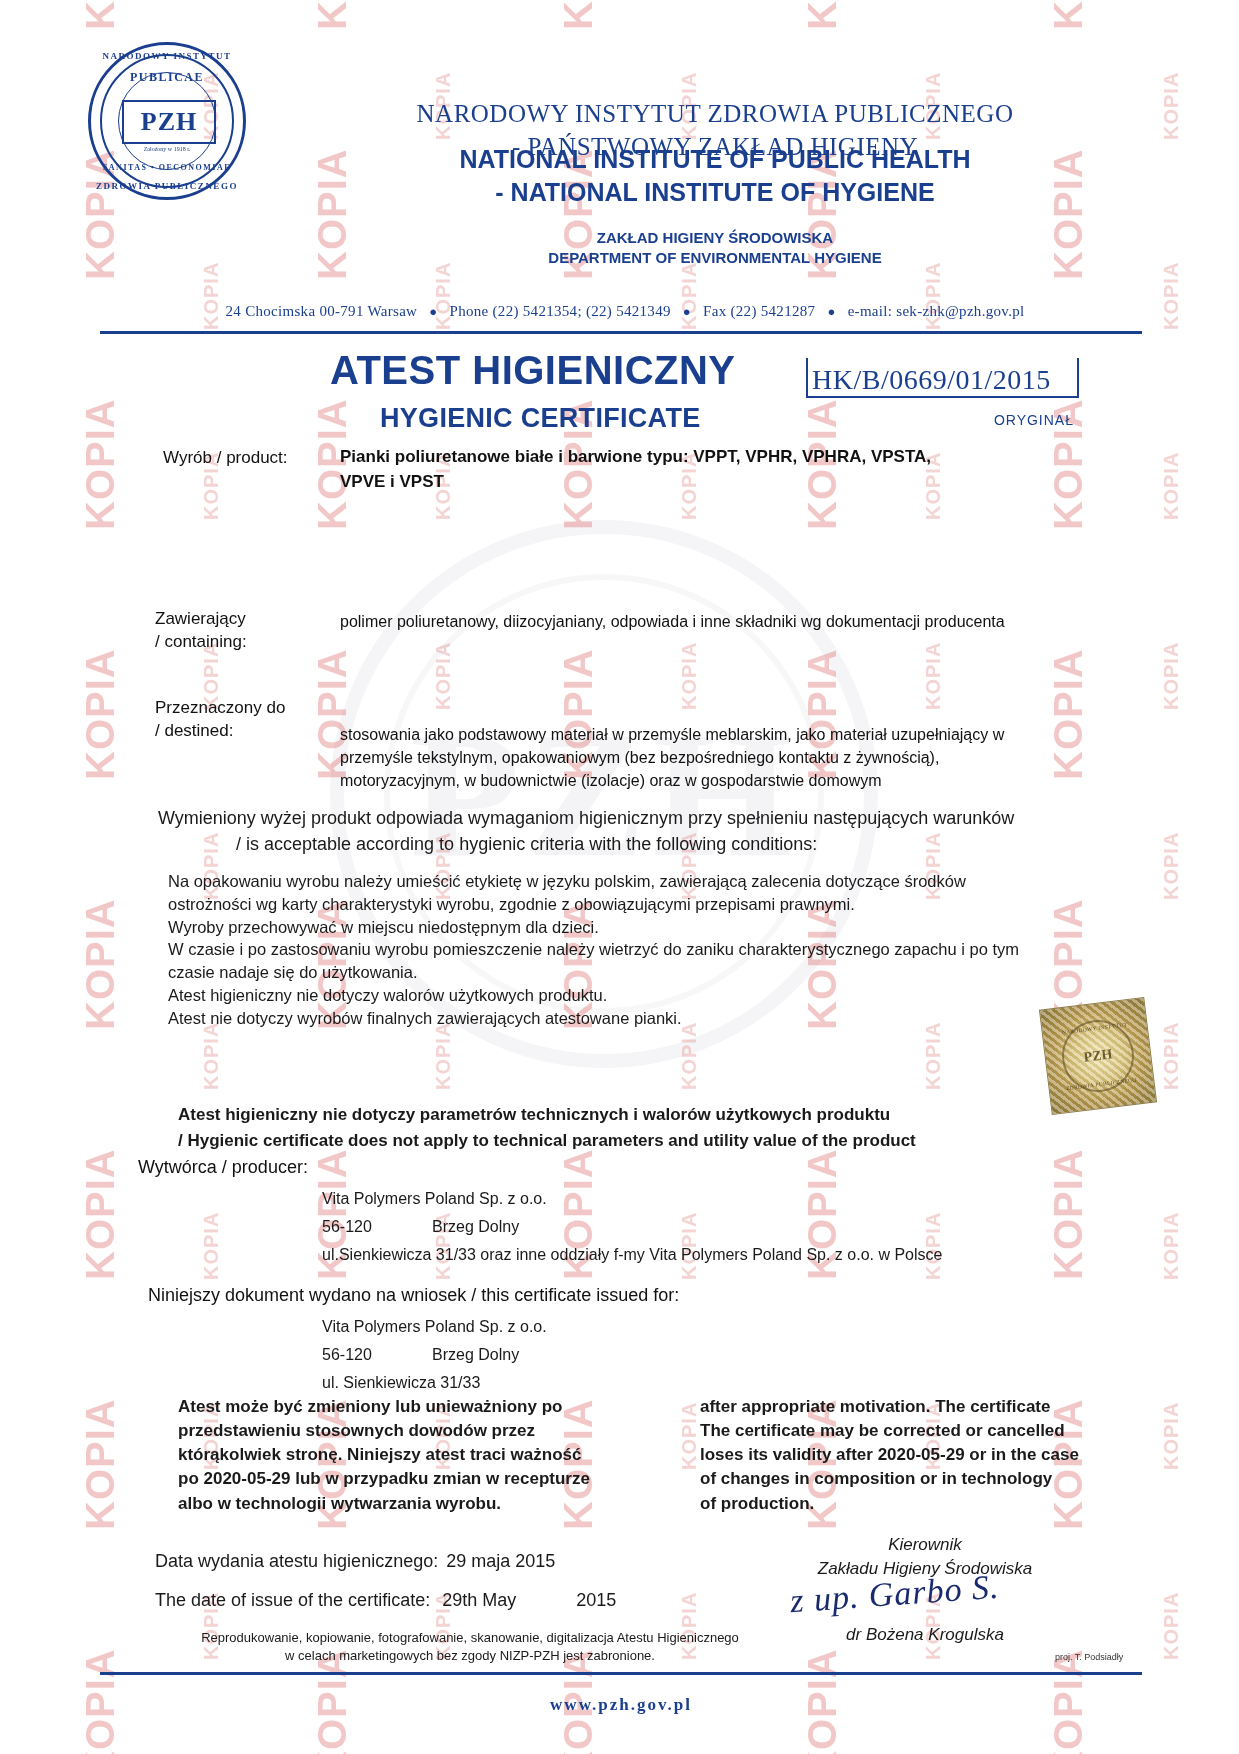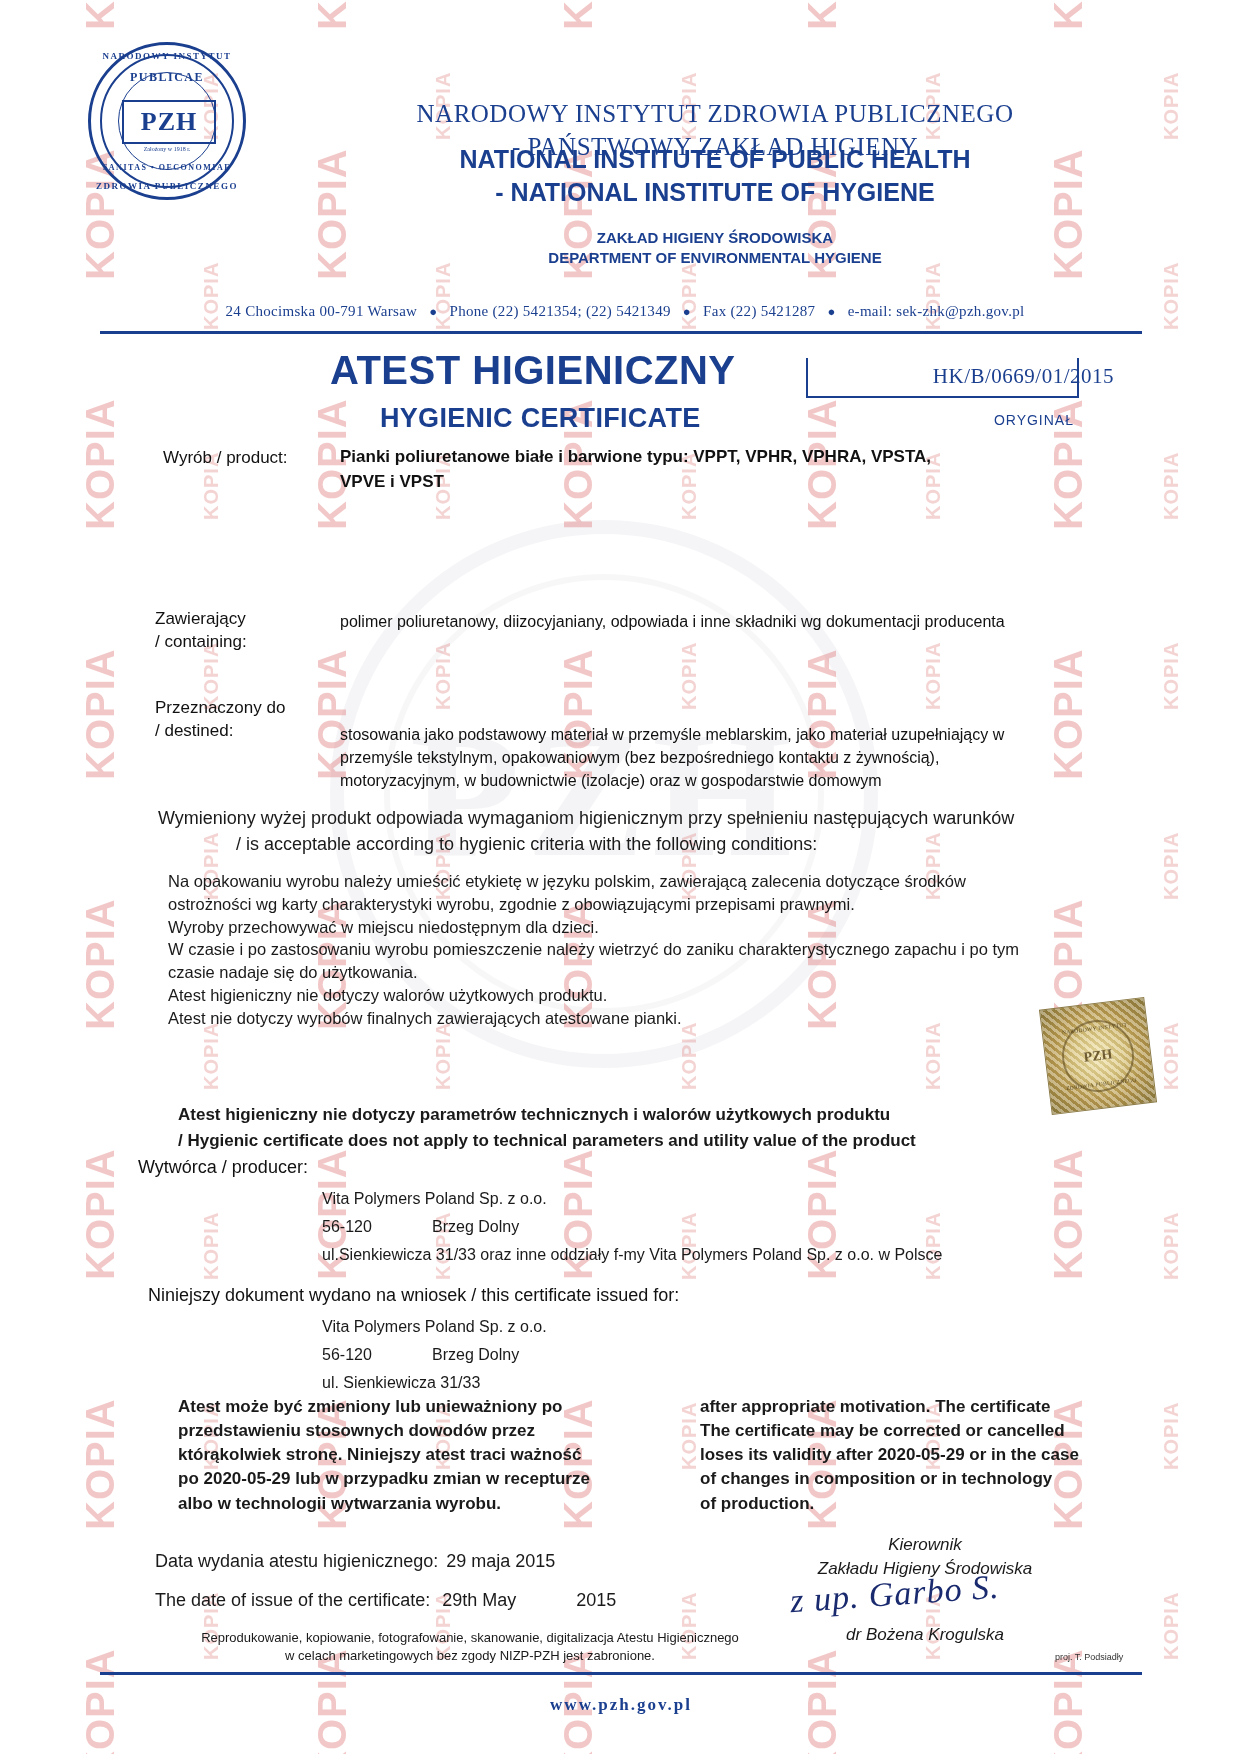--- a/index.html
+++ b/index.html
@@ -231,26 +231,26 @@
     left: 806px;
     top: 358px;
     width: 273px;
     height: 40px;
     border: 2px solid #1b3f8f;
     border-top: none;
     box-sizing: border-box;
   }
   .cert-no {
     position: absolute;
-    left: 852px;
+    left: 812px;
     top: 364px;
     width: 262px;
-    text-align: right;
-    font-family: "Liberation Serif", serif;
-    font-size: 21px;
+    text-align: left;
+    font-family: "Liberation Serif", serif;
+    font-size: 28px;
     color: #1b3f8f;
     letter-spacing: 0.5px;
   }
   .cert-original {
     position: absolute;
     left: 812px;
     top: 412px;
     width: 262px;
     text-align: right;
     font-size: 14px;

